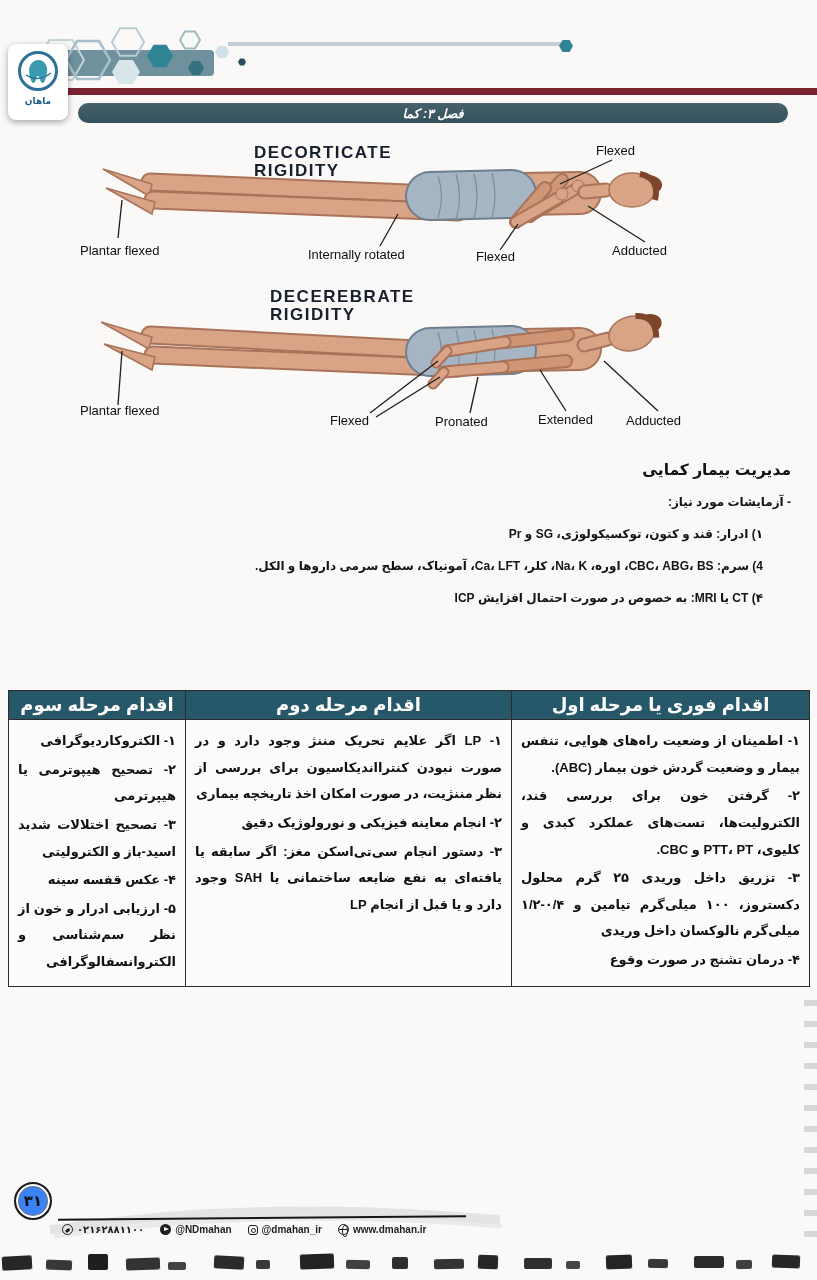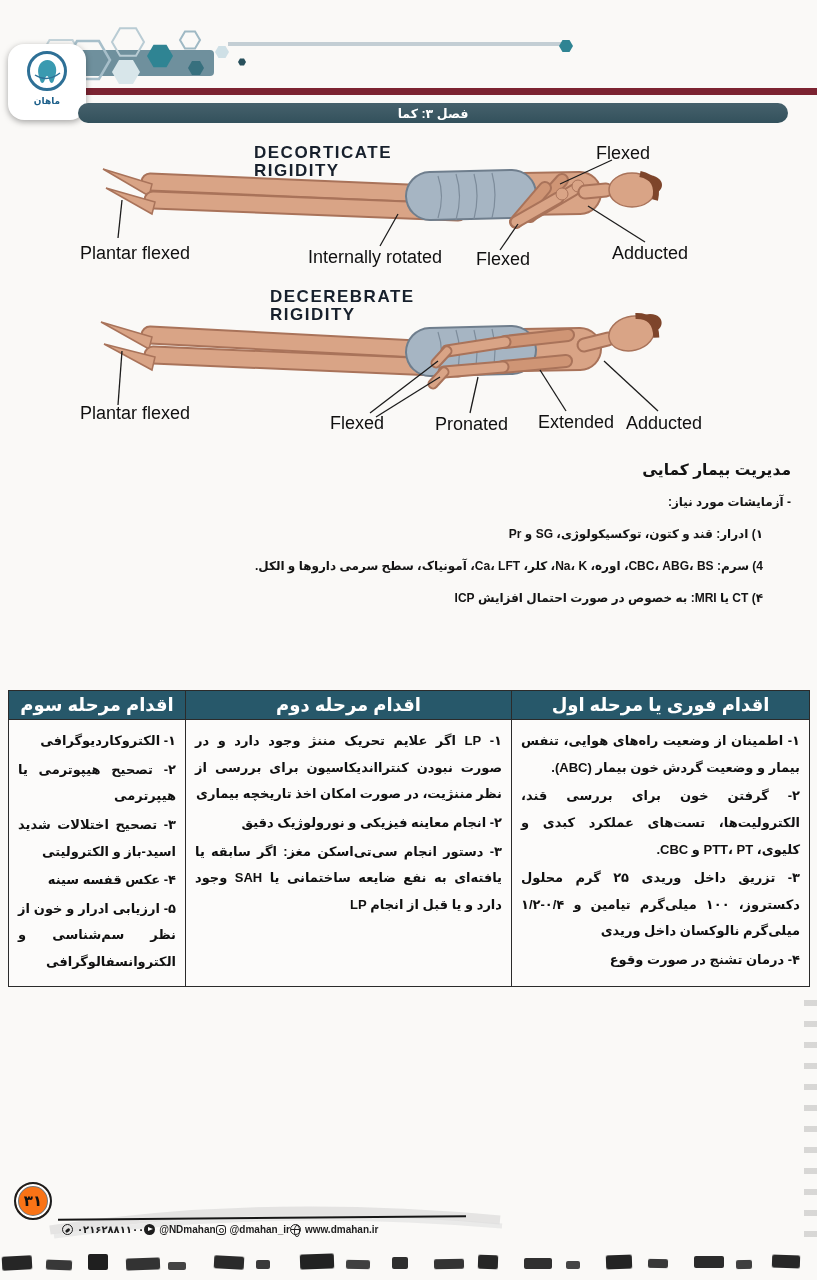--- a/index.html
+++ b/index.html
@@ -8,35 +8,35 @@
     background:#faf9f7;overflow:hidden;
     font-family:"Liberation Sans","DejaVu Sans",sans-serif;
   }
   .abs{position:absolute;}
 
   
   .chapter-bar{
     position:absolute;left:78px;top:103px;width:710px;height:20px;
     background:linear-gradient(#46616c,#33515c);border-radius:10px;
     display:flex;align-items:center;justify-content:center;
-    color:#fff;font-size:12.5px;font-weight:bold;direction:rtl;letter-spacing:.5px;
+    color:#fff;font-size:12.5px;font-weight:bold;direction:rtl;letter-spacing:.5px;font-style:italic;
   }
   .logo-card{
-    position:absolute;left:8px;top:44px;width:78px;height:76px;background:#fff;
-    border-radius:16px;box-shadow:0 2px 6px rgba(0,0,0,.35);
+    position:absolute;left:8px;top:44px;width:60px;height:76px;background:#fff;
+    border-radius:8px;box-shadow:0 2px 6px rgba(0,0,0,.35);
     display:flex;flex-direction:column;align-items:center;padding-top:5px;box-sizing:border-box;
   }
   .logo-text{font-size:9px;color:#1c5f8a;font-weight:bold;margin-top:1px;direction:rtl;}
 
   
   .figtitle{
     position:absolute;font-weight:bold;font-size:17px;letter-spacing:1.5px;
     color:#17202c;line-height:18px;
   }
-  .figlabel{position:absolute;font-size:18px;color:#101010;white-space:nowrap;}
+  .figlabel{position:absolute;font-size:13px;color:#101010;white-space:nowrap;}
 
   
   .fa-block{position:absolute;top:460px;right:26px;width:772px;direction:rtl;text-align:right;color:#141414;}
   .fa-line{font-size:12px;line-height:20px;margin-bottom:12px;font-weight:bold;}
   .fa-title{font-size:15.5px;}
   .fa-ind{padding-right:28px;}
 
   
   .mtable{
     position:absolute;top:690px;left:8px;width:801px;
@@ -49,29 +49,29 @@
   .mtable td{
     vertical-align:top;padding:8px 9px;font-size:13px;font-weight:bold;
     line-height:2.05;color:#101010;border:1px solid #2b2b2b;background:#fcfbfa;
     text-align:justify;text-align-last:right;
   }
   .titem{margin-bottom:2px;}
 
   
   .page-badge{
     position:absolute;left:14px;top:1182px;width:34px;height:34px;border-radius:50%;
-    border:2.5px solid #1d1d1d;background:#f97316;display:flex;align-items:center;justify-content:center;
+    border:2.5px solid #1d1d1d;background:#3b82f6;display:flex;align-items:center;justify-content:center;
     font-size:15px;font-weight:bold;color:#111;box-shadow:inset 0 0 0 2px #fff,inset 0 0 0 3px #777;
   }
   .footer-line{
     position:absolute;left:58px;top:1217px;width:408px;height:2px;background:#161616;
     transform:rotate(-.5deg);
   }
   .contact-row{
-    position:absolute;left:62px;top:1224px;display:flex;align-items:center;
+    position:absolute;left:62px;top:1224px;display:flex;gap:16px;align-items:center;
     font-size:10px;font-weight:bold;color:#1d1d1d;
   }
   .citem{display:inline-flex;align-items:center;white-space:nowrap;}
   .ic{display:inline-block;vertical-align:middle;margin-right:4px;position:relative;box-sizing:border-box;}
   .ic-phone{width:11px;height:11px;border:1.3px solid #1d1d1d;border-radius:50%;}
   .ic-phone::after{content:"";position:absolute;left:1.8px;top:3.6px;width:5px;height:2.5px;background:#1d1d1d;border-radius:2px;transform:rotate(-40deg);}
   .ic-telegram{width:11px;height:11px;background:#1d1d1d;border-radius:50%;}
   .ic-telegram::after{content:"";position:absolute;left:3.4px;top:3px;border-left:5px solid #fff;border-top:2.5px solid transparent;border-bottom:2.5px solid transparent;}
   .ic-instagram{width:10px;height:10px;border:1.3px solid #1d1d1d;border-radius:3px;}
   .ic-instagram::after{content:"";position:absolute;left:2.2px;top:2.2px;width:3px;height:3px;border:1.2px solid #1d1d1d;border-radius:50%;}

